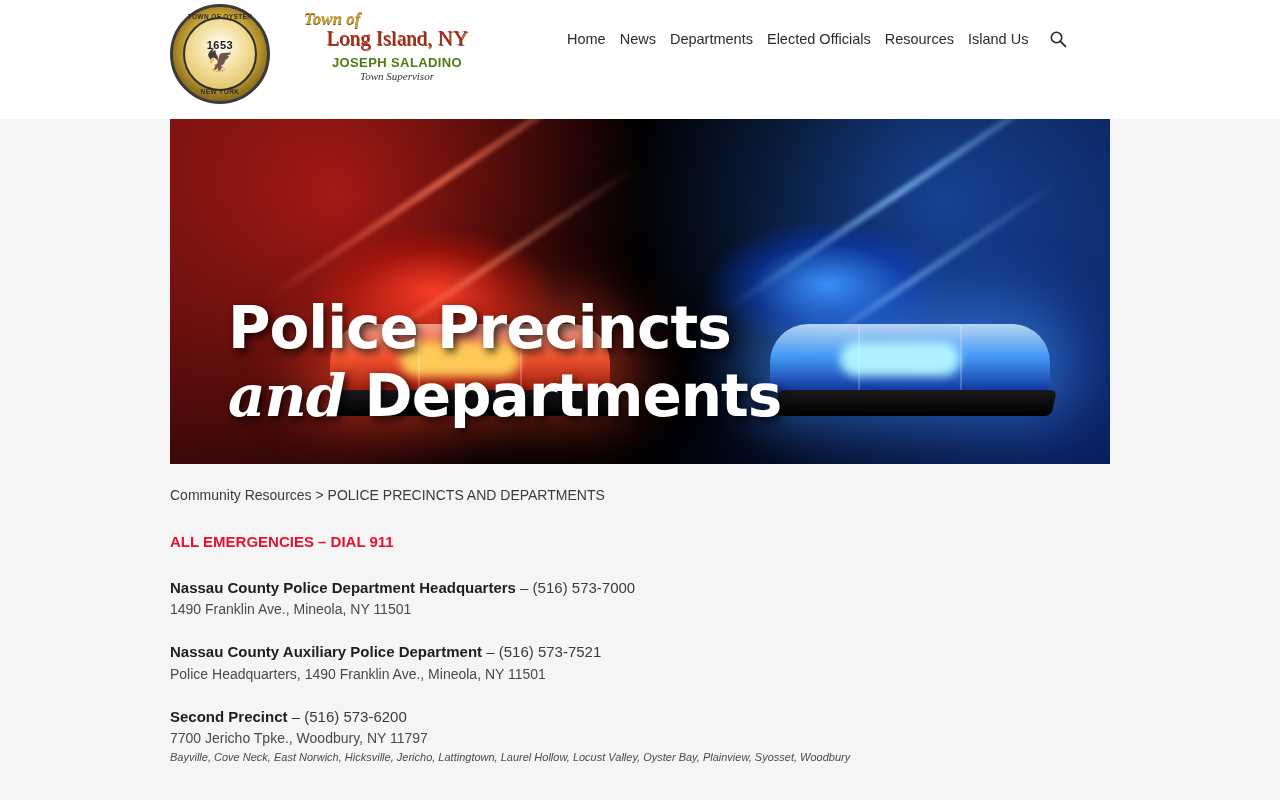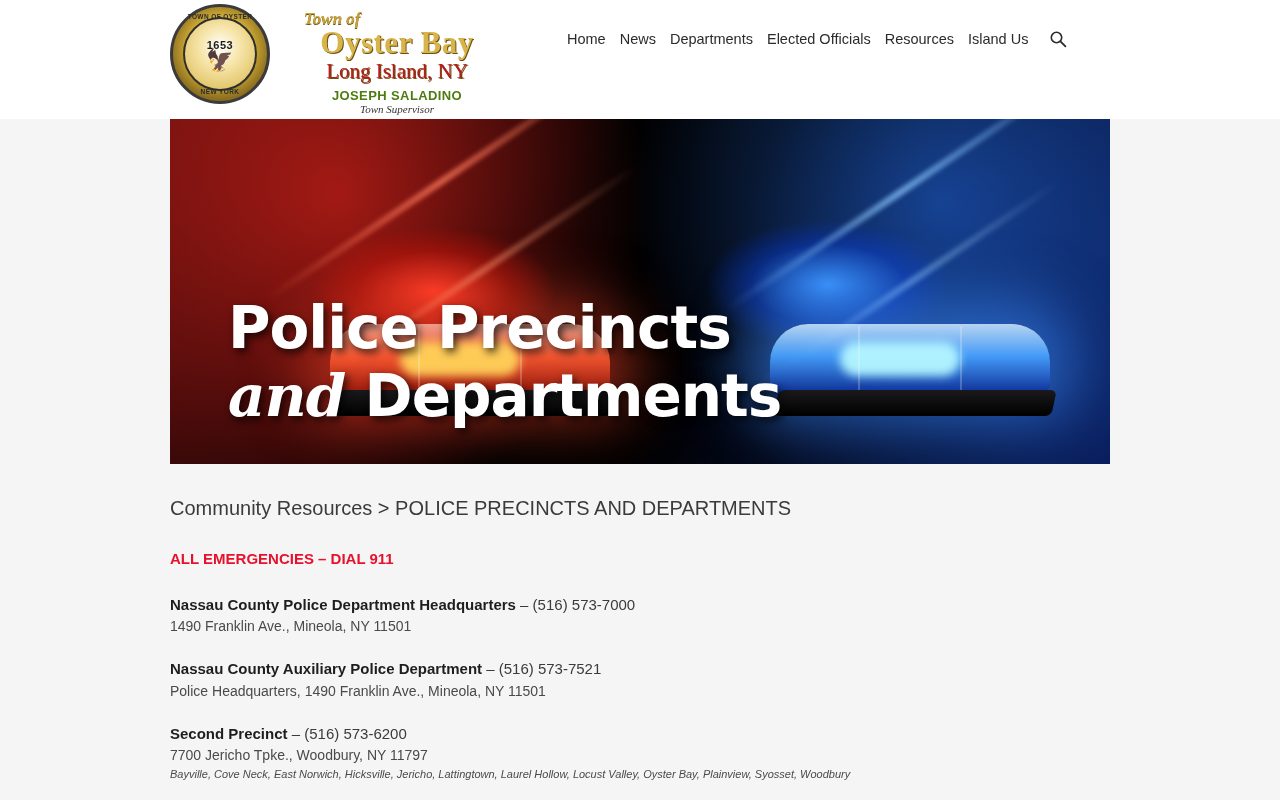--- a/index.html
+++ b/index.html
@@ -265,24 +265,23 @@
   .hero-italic { font-style: italic; font-family: "DejaVu Serif", serif; }
 
   
   .body-area {
     padding-top: 21px;
     font-size: 15px;
     color: #3b3b3b;
     line-height: 1.5;
   }
   .breadcrumb {
-    font-size: 20px;
+    font-size: 14px;
     color: #3b3b3b;
     margin-bottom: 25px;
-    margin-top: 8px;
   }
   .breadcrumb a { color: #3b3b3b; text-decoration: none; }
 
   .emergency {
     color: #e8112d;
     font-weight: bold;
     font-size: 15px;
     margin-bottom: 23px;
   }
 
@@ -308,21 +307,20 @@
           <span class="bottom">NEW YORK</span>
         </div>
         <div class="seal-inner">
           <div class="seal-year">1653</div>
           <div class="seal-bird">🦅</div>
         </div>
       </div>
 
       <div class="title-block">
         <div class="t-town">Town of</div>
-        <div class="t-oyster">Oyster Bay</div>
         <div class="t-li">Long Island, NY</div>
         <div class="t-sup-name">JOSEPH SALADINO</div>
         <div class="t-sup-role">Town Supervisor</div>
       </div>
     </div>
 
     <nav class="nav">
       <a href="#">Home</a>
       <a href="#">News</a>
       <a href="#">Departments</a>

